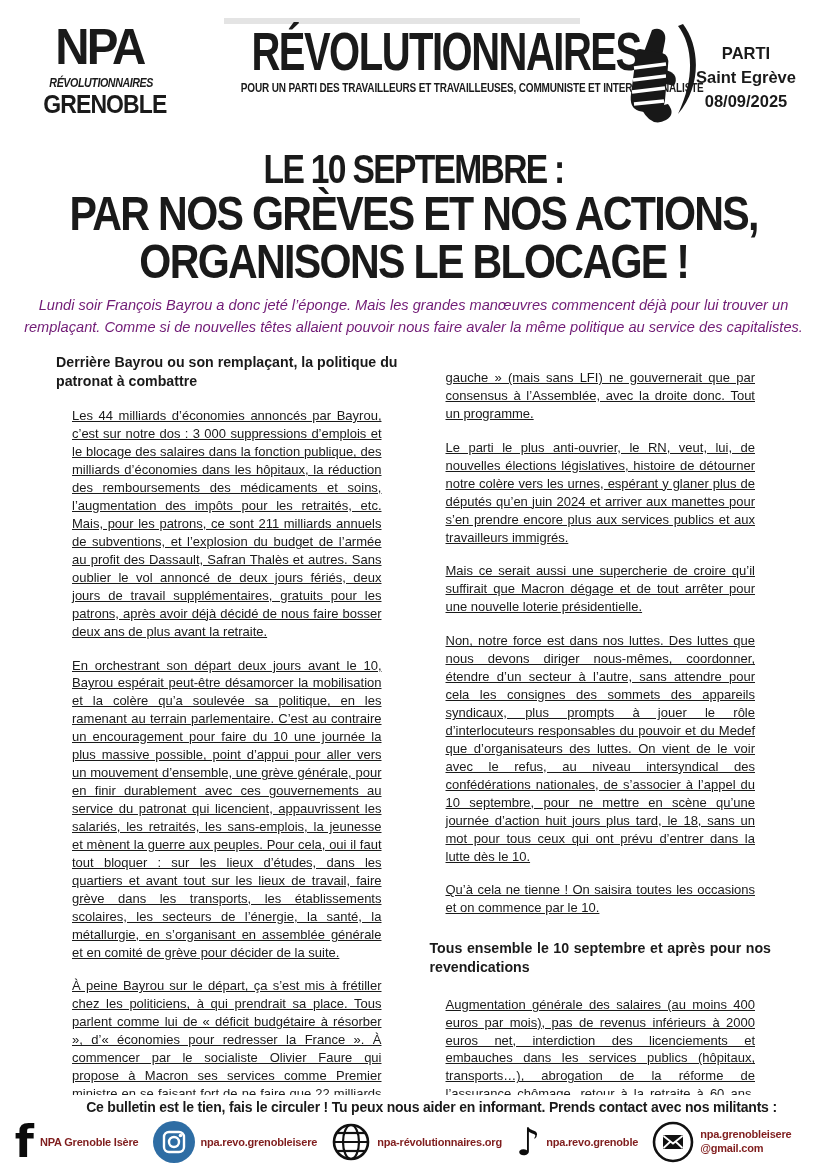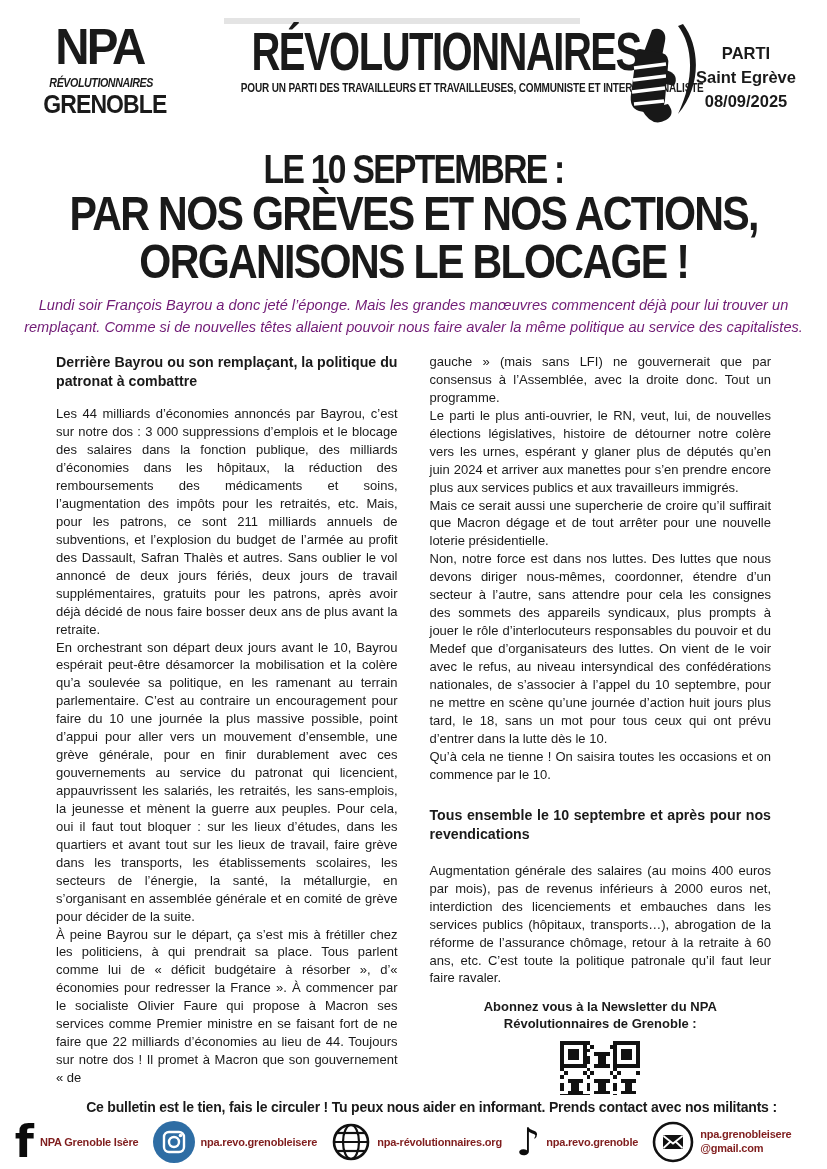--- a/index.html
+++ b/index.html
@@ -25,21 +25,21 @@
   .headline .row{line-height:0.98;}
   .headline span{display:inline-block; transform:scaleX(0.84); transform-origin:center; font-weight:800; letter-spacing:-2px; white-space:nowrap;}
   .hl1 span{font-size:40px;}
   .hl2 span{font-size:49px;}
   .hl3 span{font-size:49px;}
   
   .intro{margin:10px 20px 0; text-align:center; font-style:italic; color:#701a75; font-size:14.6px; line-height:1.5;}
   
   .columns{display:flex; gap:32px; padding:0 56px; margin-top:14px; height:742px; overflow:hidden;}
   .col{flex:1; font-size:13px; line-height:1.38; text-align:justify;}
-  .col p{margin:0;}
+  .col p{margin:16px;text-decoration:underline;}
   .col h3{margin:0 0 14px; font-size:14.2px; line-height:1.35; font-weight:700; text-align:justify;}
   .col h3.mid{margin:22px 0 18px;}
   .newsletter{margin-top:12px; text-align:center;}
   .newsletter-h{font-size:13px; font-weight:700; line-height:1.3; margin:0 6px;}
   .qr-wrap{margin-top:8px;}
   
   .footer{position:absolute; left:0; right:0; bottom:6px;}
   .footer-callout{text-align:center; font-weight:700; font-size:14px; letter-spacing:-0.2px;padding-left:36px;}
   .socials{display:flex; justify-content:center; align-items:center; gap:14px; margin-top:6px;}
   .social{display:flex; align-items:center; gap:6px;}

